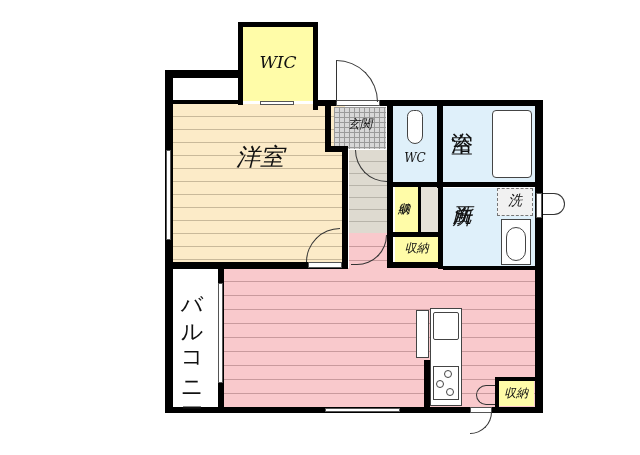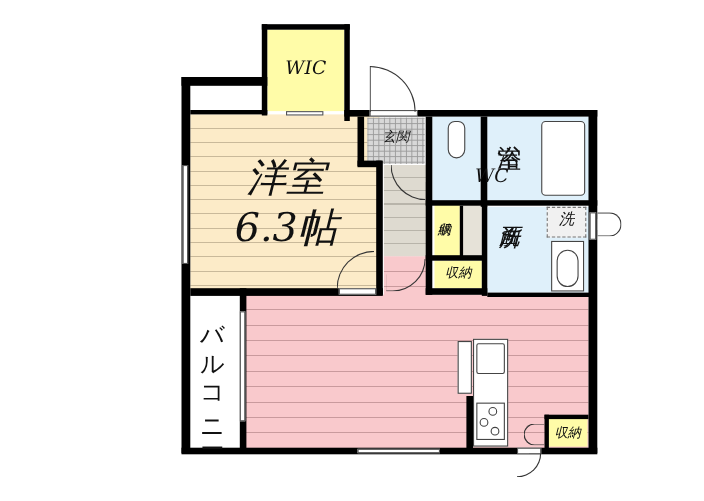--- a/index.html
+++ b/index.html
@@ -90,24 +90,23 @@
   <div class="fixture" style="left:466px;top:227px;width:20px;height:34px;border-radius:10px;"></div>
   <div class="fixture" style="left:376px;top:310px;width:13px;height:48px;"></div>
   <div class="fixture" style="left:390px;top:308px;width:32px;height:98px;"></div>
   <div class="fixture" style="left:393px;top:312px;width:26px;height:28px;border-radius:2px;"></div>
   <div class="fixture" style="left:393px;top:366px;width:26px;height:34px;"></div>
   <div class="abs" style="left:404px;top:370px;width:8px;height:8px;border:1.2px solid #444;border-radius:50%;"></div>
   <div class="abs" style="left:396px;top:380px;width:8px;height:8px;border:1.2px solid #444;border-radius:50%;"></div>
   <div class="abs" style="left:406px;top:388px;width:8px;height:8px;border:1.2px solid #444;border-radius:50%;"></div>
 
   <div class="lbl" style="left:203px;top:54px;width:70px;font-size:17px;">WIC</div>
-  <div class="lbl" style="left:150px;top:145px;width:140px;font-size:36px;">洋室</div>
-  <div class="lbl" style="left:150px;top:190px;width:140px;font-size:36px;">6.3帖</div>
+  <div class="lbl" style="left:150px;top:145px;width:140px;font-size:24px;">洋室</div>
   <div class="lbl" style="left:294px;top:118px;width:52px;font-size:12px;">玄関</div>
-  <div class="lbl" style="left:353px;top:152px;width:44px;font-size:17px;padding-left:32px;">WC</div>
+  <div class="lbl" style="left:353px;top:152px;width:44px;font-size:12px;">WC</div>
   <div class="lbl vert" style="left:411px;top:115px;font-size:22px;font-style:normal;">浴室</div>
   <div class="lbl vert" style="left:413px;top:190px;font-size:19px;letter-spacing:1px;">洗面所</div>
   <div class="lbl" style="left:457px;top:193px;width:36px;font-size:14px;">洗</div>
   <div class="lbl vert" style="left:358px;top:193px;font-size:12px;">収納</div>
   <div class="lbl" style="left:355px;top:242px;width:43px;font-size:12px;">収納</div>
   <div class="lbl" style="left:458px;top:387px;width:36px;font-size:12px;">収納</div>
   <div class="lbl vert" style="left:141px;top:280px;font-size:22px;letter-spacing:4px;font-style:normal;">バルコニー</div>
 
 </div>
 

